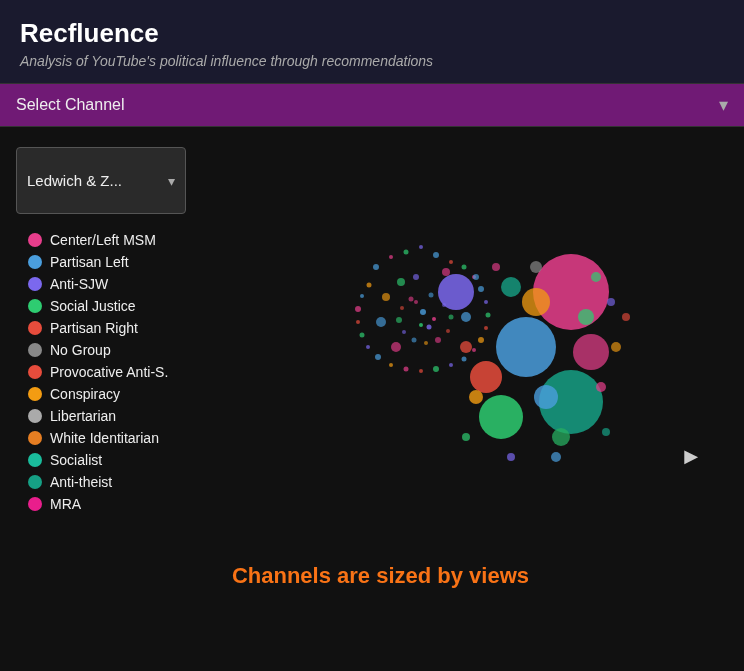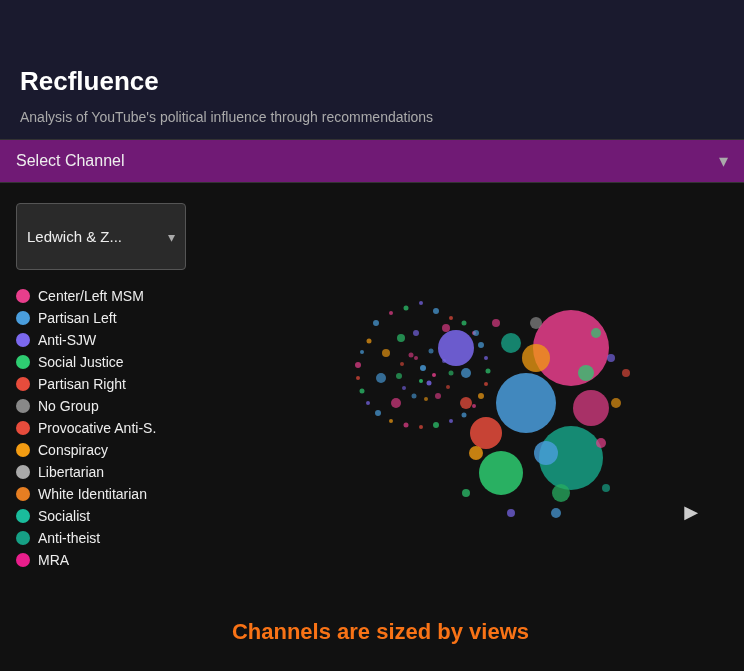--- a/index.html
+++ b/index.html
@@ -14,26 +14,26 @@
 
     .header {
       background: #1a1a2e;
       padding: 18px 20px 14px 20px;
       border-bottom: 1px solid #333;
     }
     .header-title {
       font-size: 26px;
       font-weight: bold;
       color: #fff;
-      margin-top: 48px;
     }
     .header-subtitle {
       font-size: 14px;
       color: #aaa;
-      margin-top: 12px;
+      margin-top: 4px;
+      font-style: italic;
     }
 
     .select-bar {
       background: #701a75;
       border-bottom: 1px solid #333;
       padding: 10px 16px;
       display: flex;
       align-items: center;
       justify-content: space-between;
       cursor: pointer;
@@ -85,20 +85,21 @@
     .legend-list {
       list-style: none;
     }
     .legend-item {
       display: flex;
       align-items: center;
       gap: 8px;
       margin-bottom: 6px;
       font-size: 14px;
       color: #eee;
+      margin-left: 12px;
     }
     .legend-dot {
       width: 14px;
       height: 14px;
       border-radius: 50%;
       flex-shrink: 0;
     }
 
     .viz-area {
       flex: 1;

